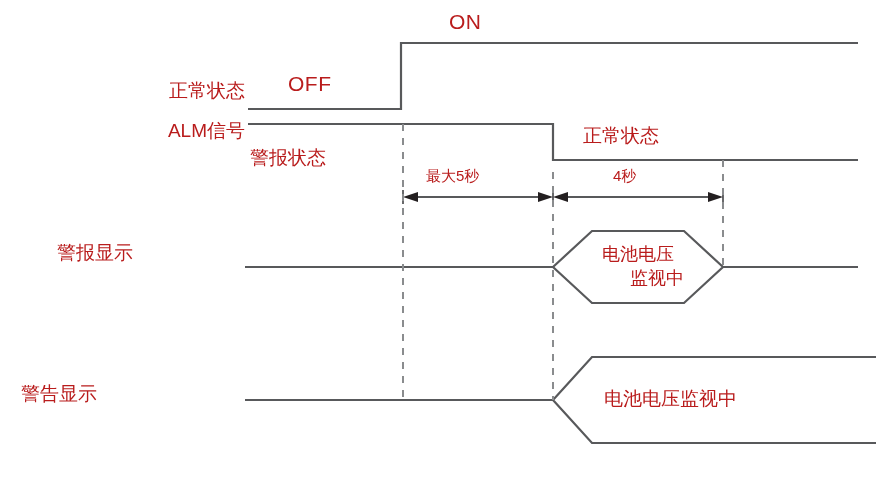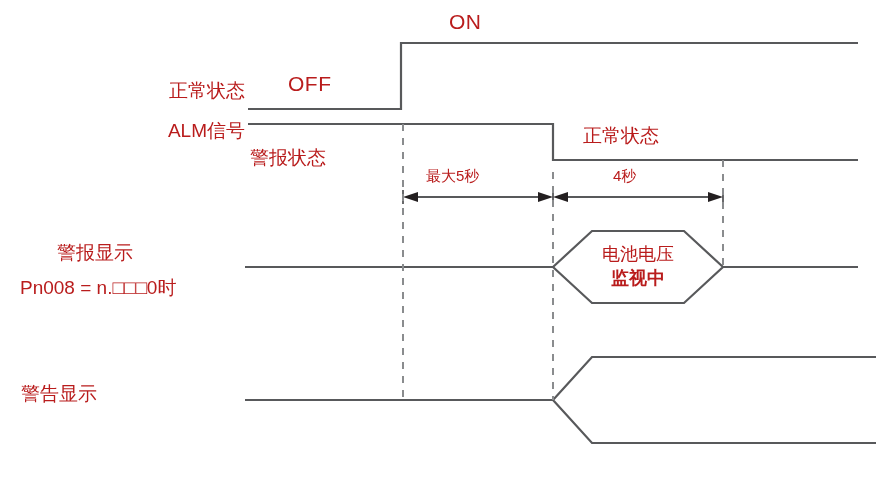--- a/index.html
+++ b/index.html
@@ -110,23 +110,23 @@
   <div class="lbl lbl-state" style="left:250px; top:126px;margin-top:21px;">警报状态</div>
 
   <div class="lbl lbl-state" style="left:583px; top:126px;font-family:Liberation Mono, monospace;">正常状态</div>
 
   <div class="lbl lbl-time" style="left:426px; top:167px;">最大5秒</div>
 
   <div class="lbl lbl-time" style="left:613px; top:167px;">4秒</div>
 
   <div class="lbl lbl-row" style="left:20px; top:242px;margin-left:37px;">警报显示</div>
 
-  <div class="lbl lbl-row" style="left:20px; top:277px;">Pn008 = n.□□□0时</div>
 
   <div class="lbl lbl-hex" style="left:553px; top:244px; width:170px;">电池电压</div>
 
-  <div class="lbl lbl-hex" style="left:553px; top:268px; width:170px;font-weight:bold;">监视中</div>
+  <div class="lbl lbl-hex" style="left:572px; top:268px; width:170px;">监视中</div>
 
   <div class="lbl lbl-row" style="left:21px; top:383px;">警告显示</div>
 
 
+  <div class="lbl lbl-flag" style="left:604px; top:388px;">电池电压监视中</div>
 
 </div>
 
 </body></html>

